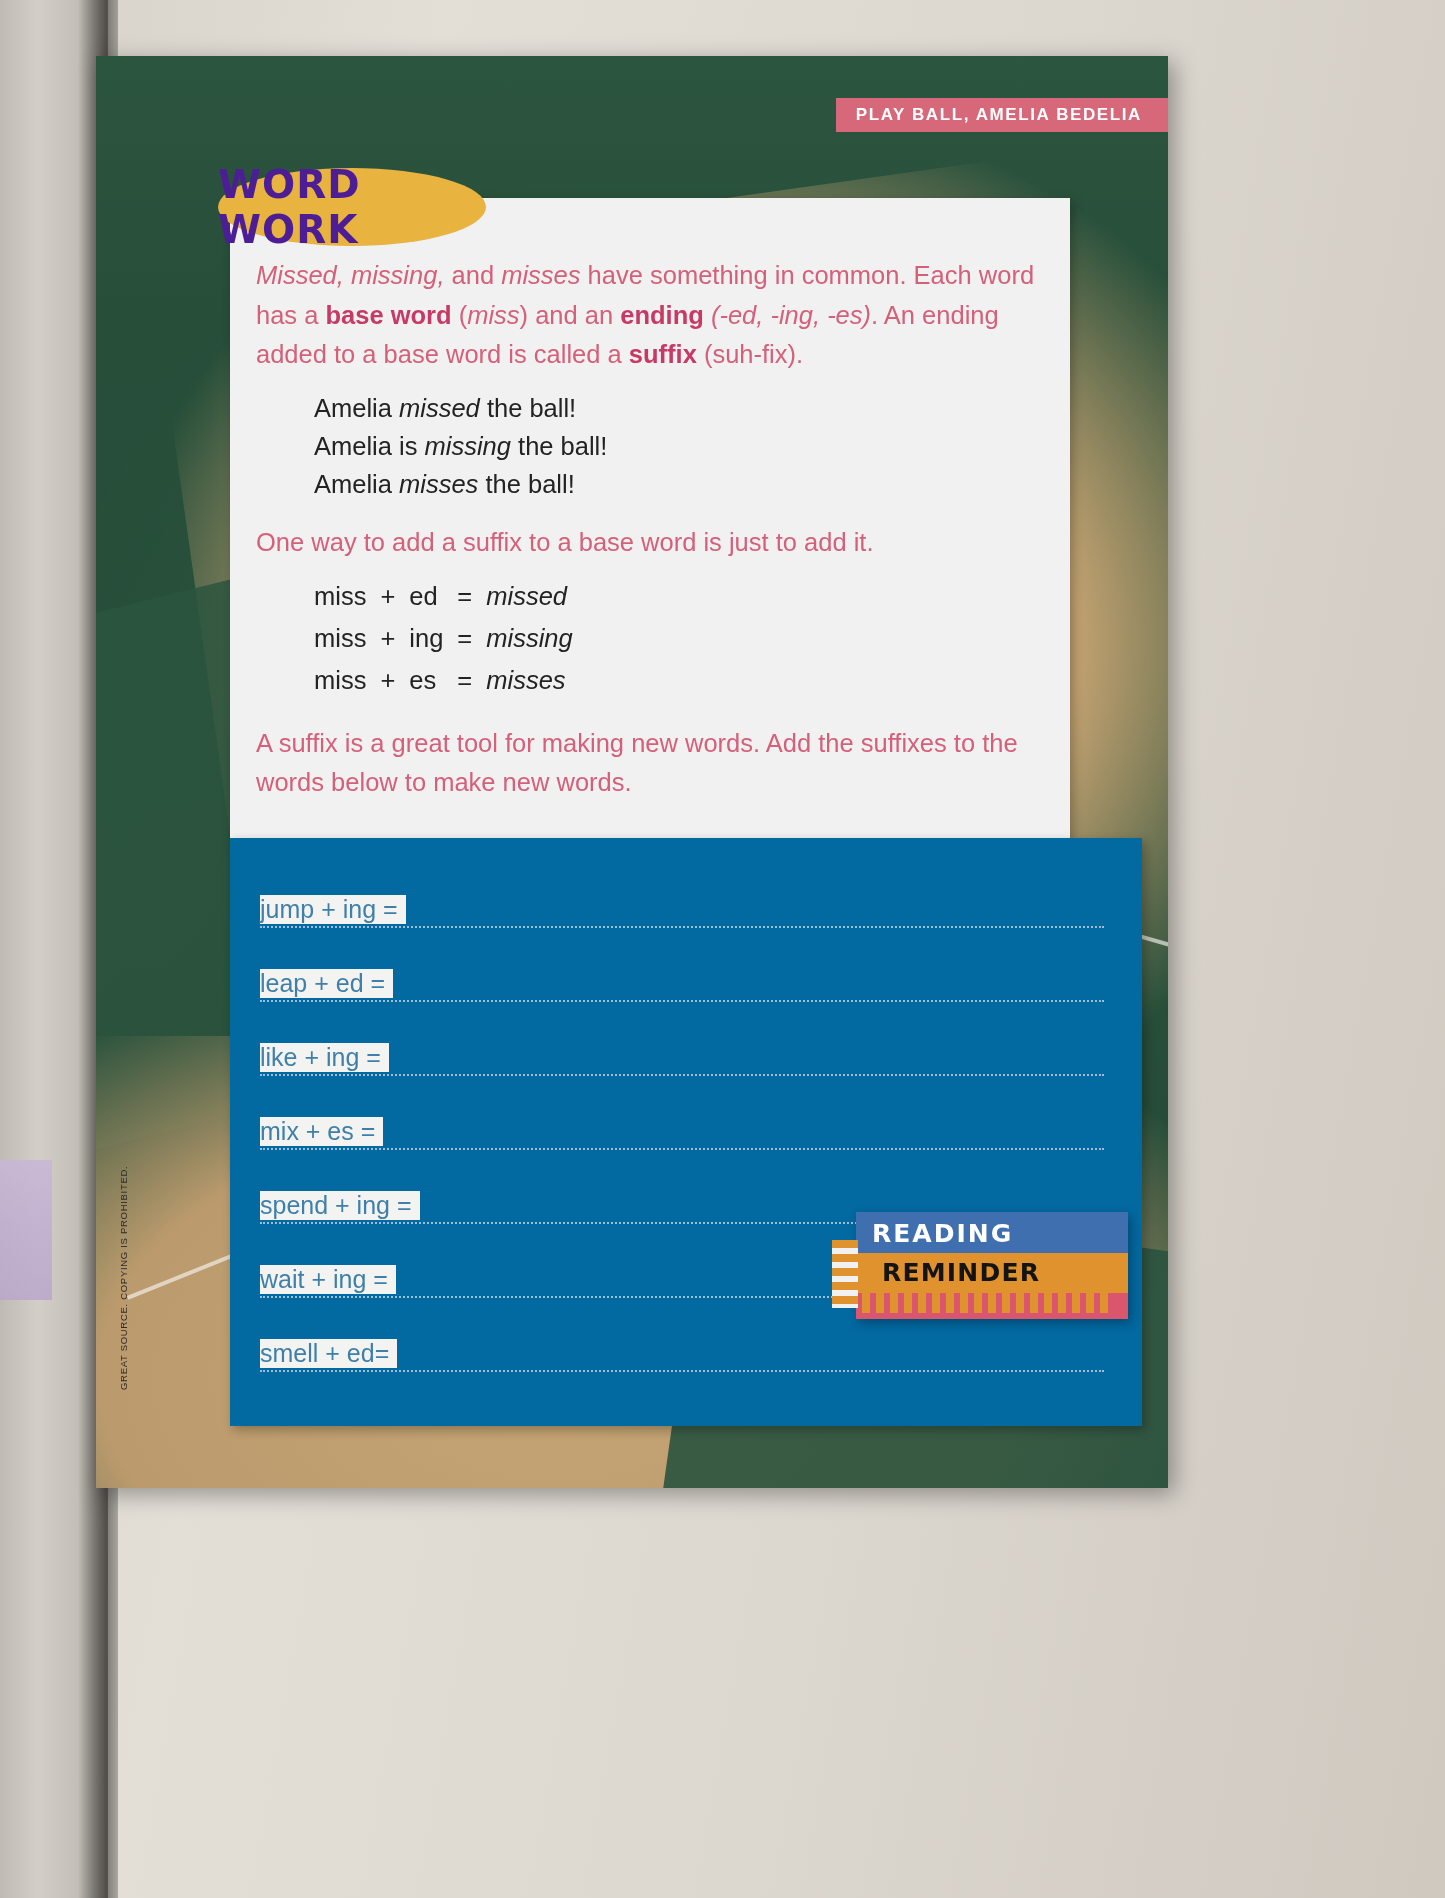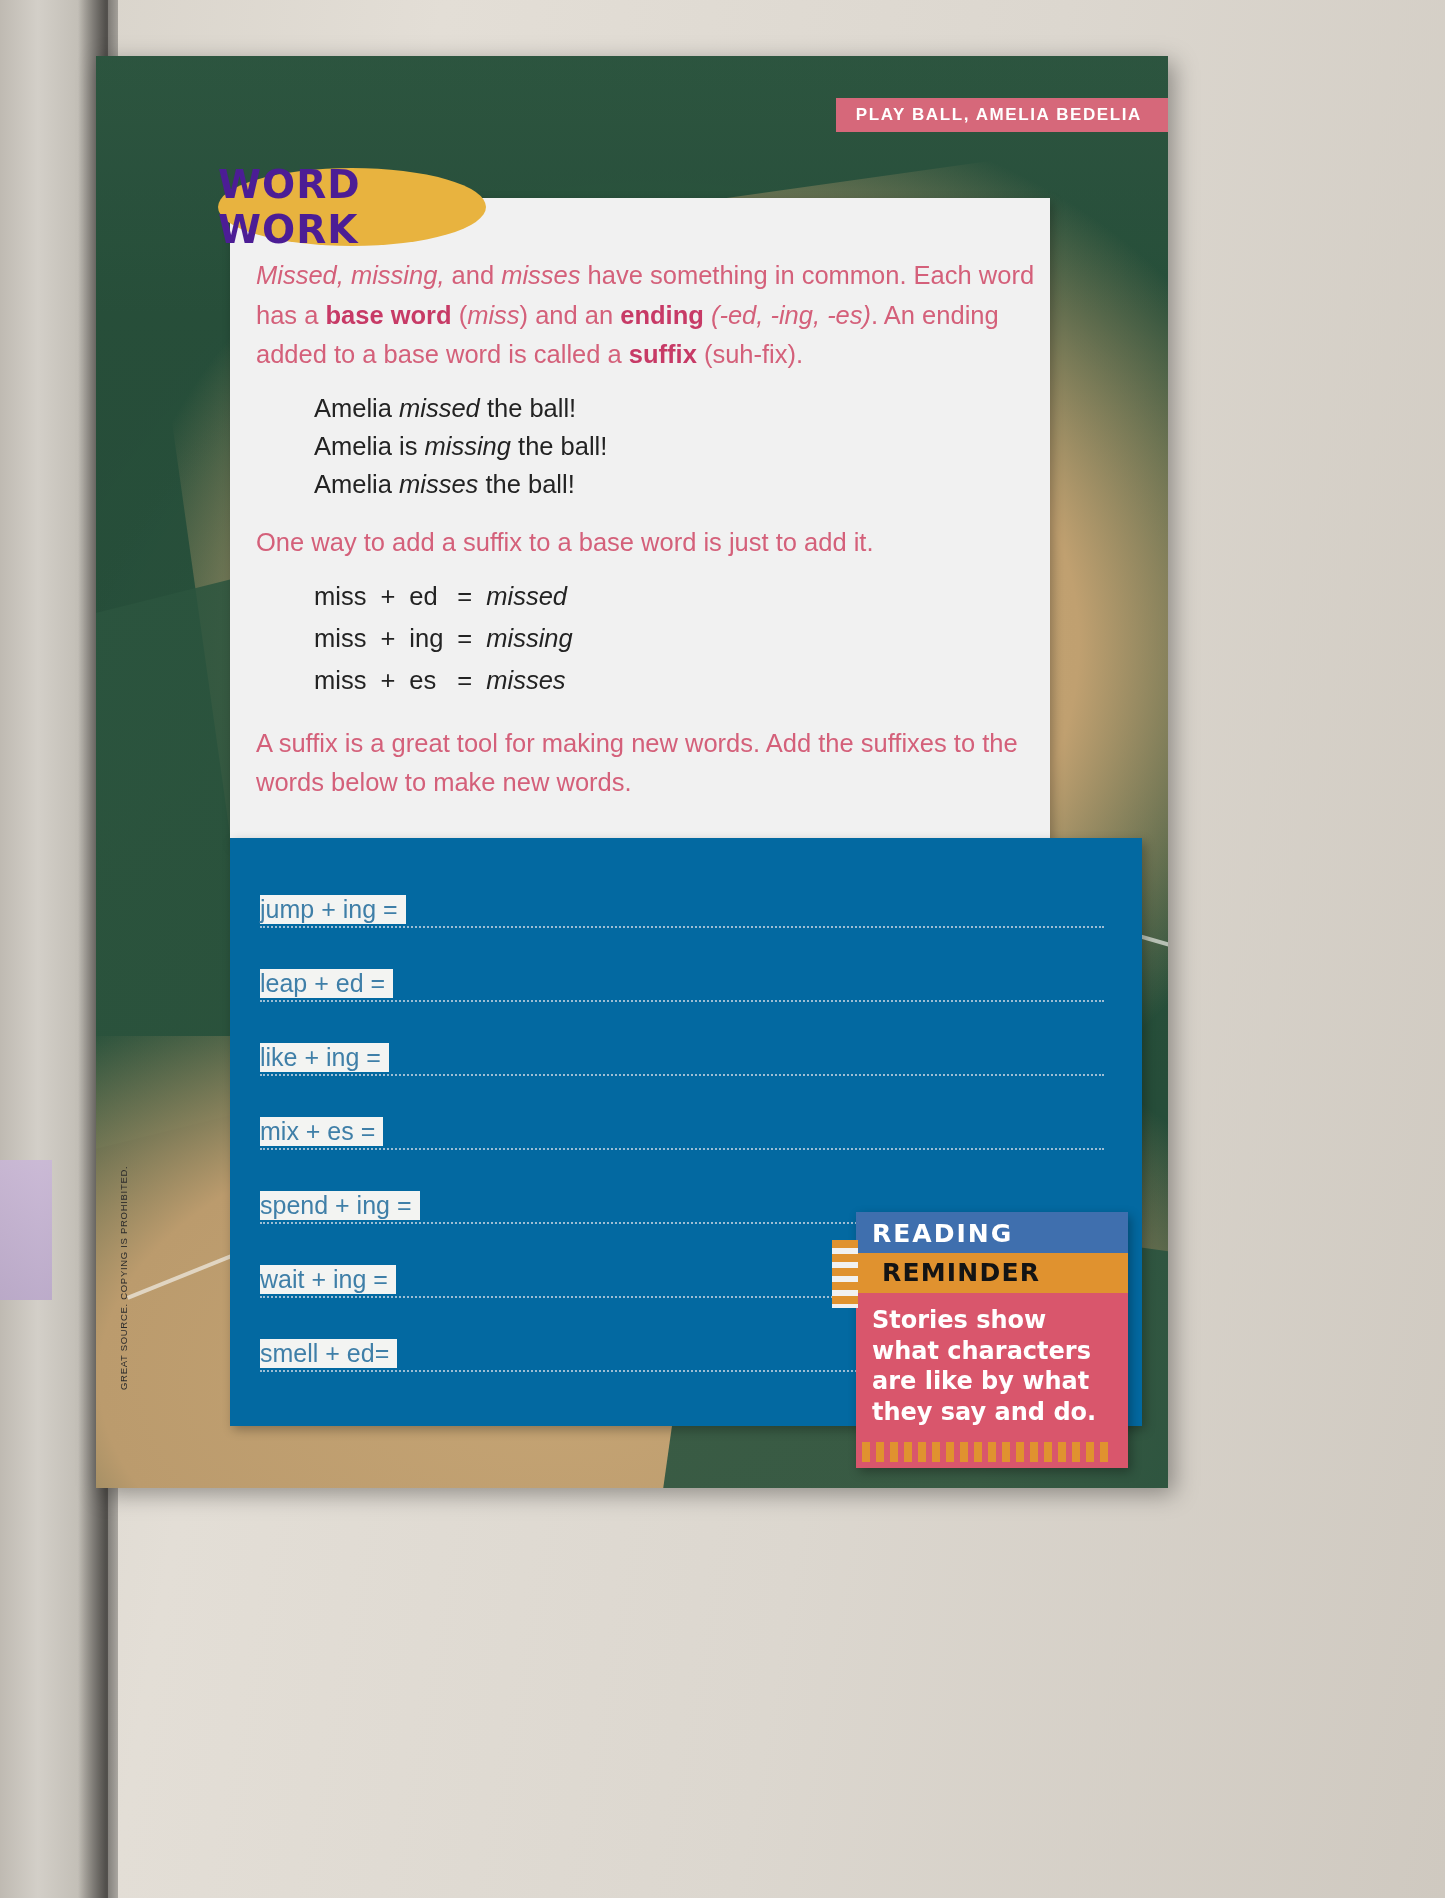--- a/index.html
+++ b/index.html
@@ -141,21 +141,21 @@
     font-family: "DejaVu Sans", sans-serif;
     font-weight: bold;
     font-size: 39px;
     letter-spacing: 1px;
     color: #4c1d95;
   }
   .ww-box {
     position: absolute;
     left: 134px; top: 142px;
     width: 782px;
-    padding: 58px 12px 26px 26px;
+    padding: 58px 32px 26px 26px;
     background: #f1f1f1;
     z-index: 3;
     box-shadow: 3px 4px 10px rgba(0,0,0,.28);
   }
   .ww-p {
     font-family: "Liberation Sans", sans-serif;
     color: #d4607a;
     font-size: 25.5px;
     line-height: 1.55;
     margin: 0 0 14px 0;
@@ -415,21 +415,20 @@
       <div class="ex-row">
         <div class="ex-label">smell + ed=</div>
         <div class="ex-line"></div>
       </div>
     </div>
 
     <div class="rr">
       <div class="rr-spine"></div>
       <div class="rr-top">READING</div>
       <div class="rr-mid">REMINDER</div>
-      <div class="rr-body">Stories show what characters are like by what they say and do.</div>
       <div class="rr-teeth">
         <i></i>
           <i></i>
           <i></i>
           <i></i>
           <i></i>
           <i></i>
           <i></i>
           <i></i>
           <i></i>

